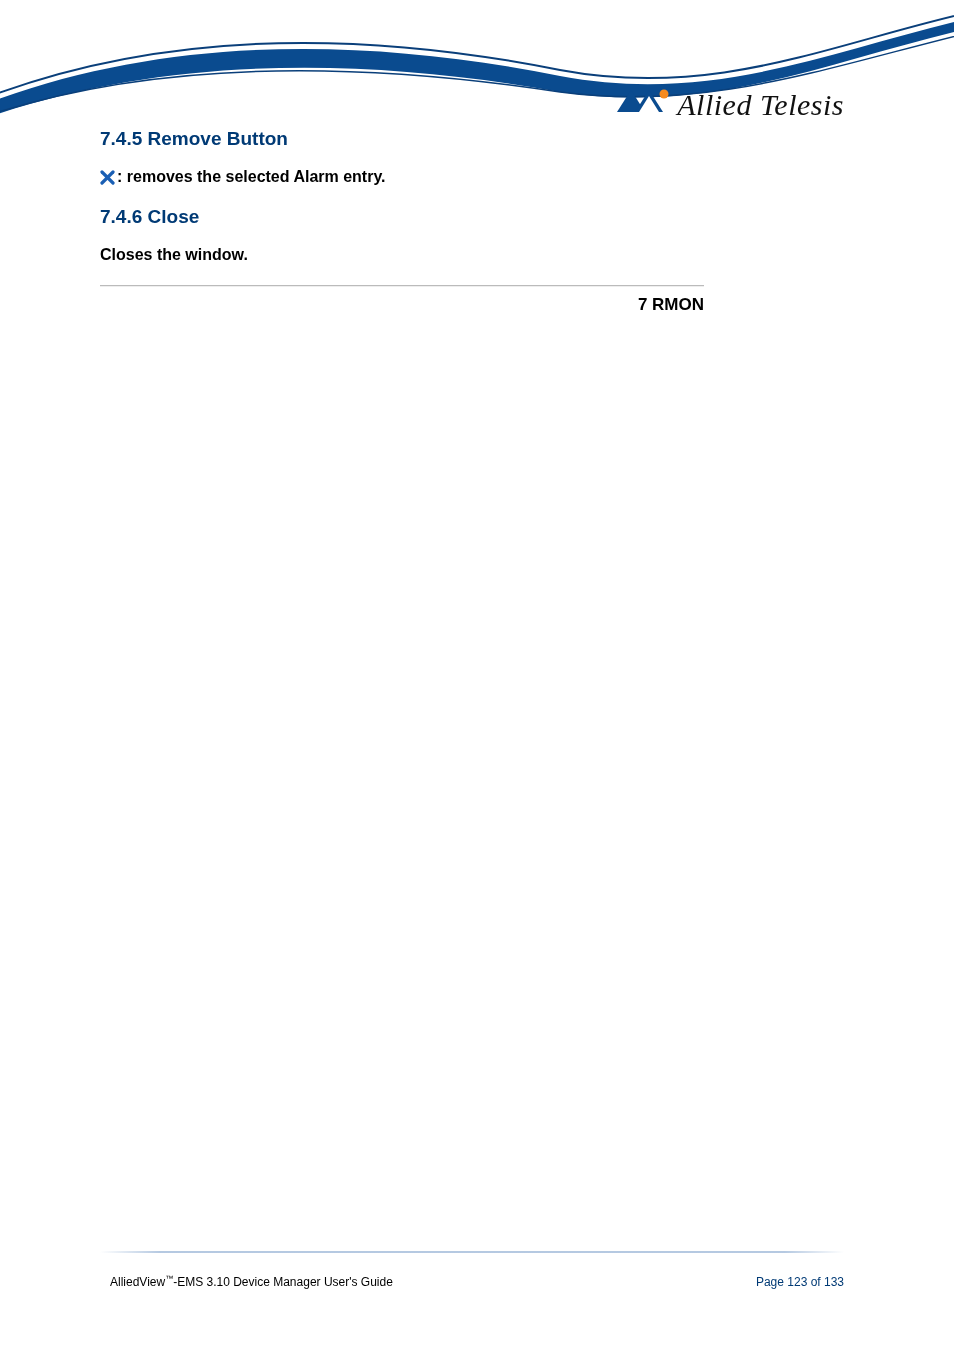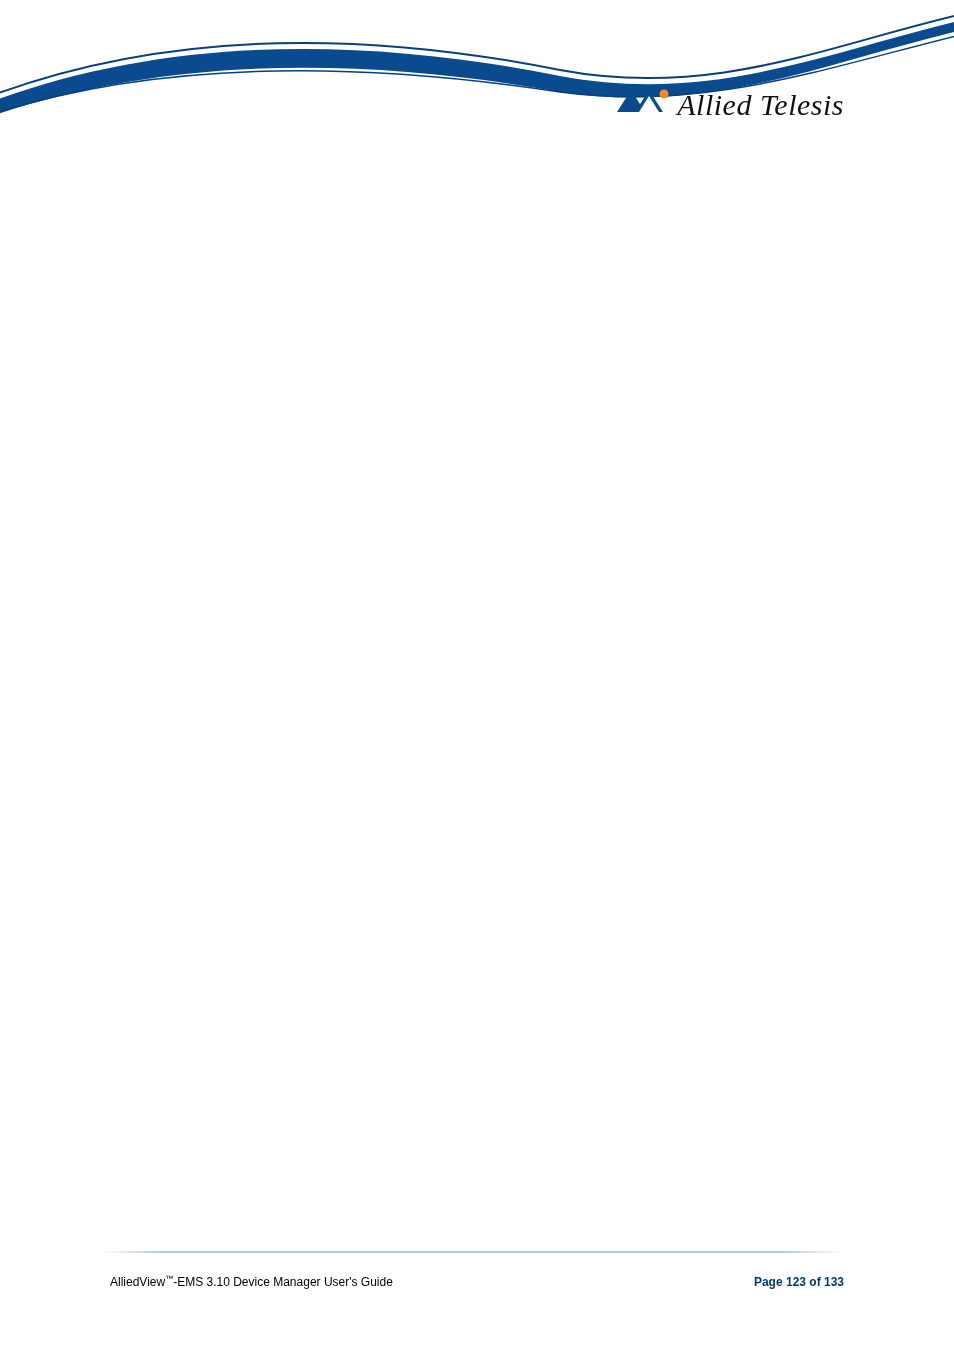--- a/index.html
+++ b/index.html
@@ -122,21 +122,21 @@
   .footer-left {
     font-weight: 400;
     font-size: 12px;
     color: #000;
   }
   .footer-left .tm {
     font-size: 8px;
     vertical-align: super;
   }
   .footer-right {
-    font-weight: 700;
+    font-weight: 400;
     font-size: 12px;
     color: #003a75;
   }
 </style>
 </head>
 <body>
 
 <div class="page">
 
   <div class="banner">
@@ -154,20 +154,40 @@
           <polygon points="2,24 16,2 30,24" fill="#0a4b8f"></polygon>
           <polygon points="20,24 34,2 48,24" fill="#0a4b8f"></polygon>
           <polygon points="24,24 34,8 44,24" fill="#ffffff"></polygon>
           <circle cx="49" cy="6" r="4.5" fill="#f58a1f"></circle>
         </svg>
       </span>
       <span class="brand-text">Allied Telesis</span>
     </div>
   </div>
 
+  <div class="content">
+    <h3 class="h3">7.4.5 Remove Button</h3>
+
+    <p class="body-bold x-line">
+      <span class="x-icon">
+        <svg width="15" height="15" viewBox="0 0 15 15">
+          <line x1="2" y1="2" x2="13" y2="13" stroke="#1a5fb4" stroke-width="3.2" stroke-linecap="round"></line>
+          <line x1="13" y1="2" x2="2" y2="13" stroke="#1a5fb4" stroke-width="3.2" stroke-linecap="round"></line>
+        </svg>
+      </span>
+      <span>: removes the selected Alarm entry.</span>
+    </p>
+
+    <h3 class="h3">7.4.6 Close</h3>
+
+    <p class="body-bold">Closes the window.</p>
+
+    <hr class="rule">
+    <div class="chapter-label">7 RMON</div>
+  </div>
 
   <hr class="footer-rule">
   <div class="footer">
     <div class="footer-left">
       <span>AlliedView</span><span class="tm">™</span><span>-EMS 3.10 Device Manager User's Guide</span>
     </div>
     <div class="footer-right">Page 123 of 133</div>
   </div>
 
 </div>

